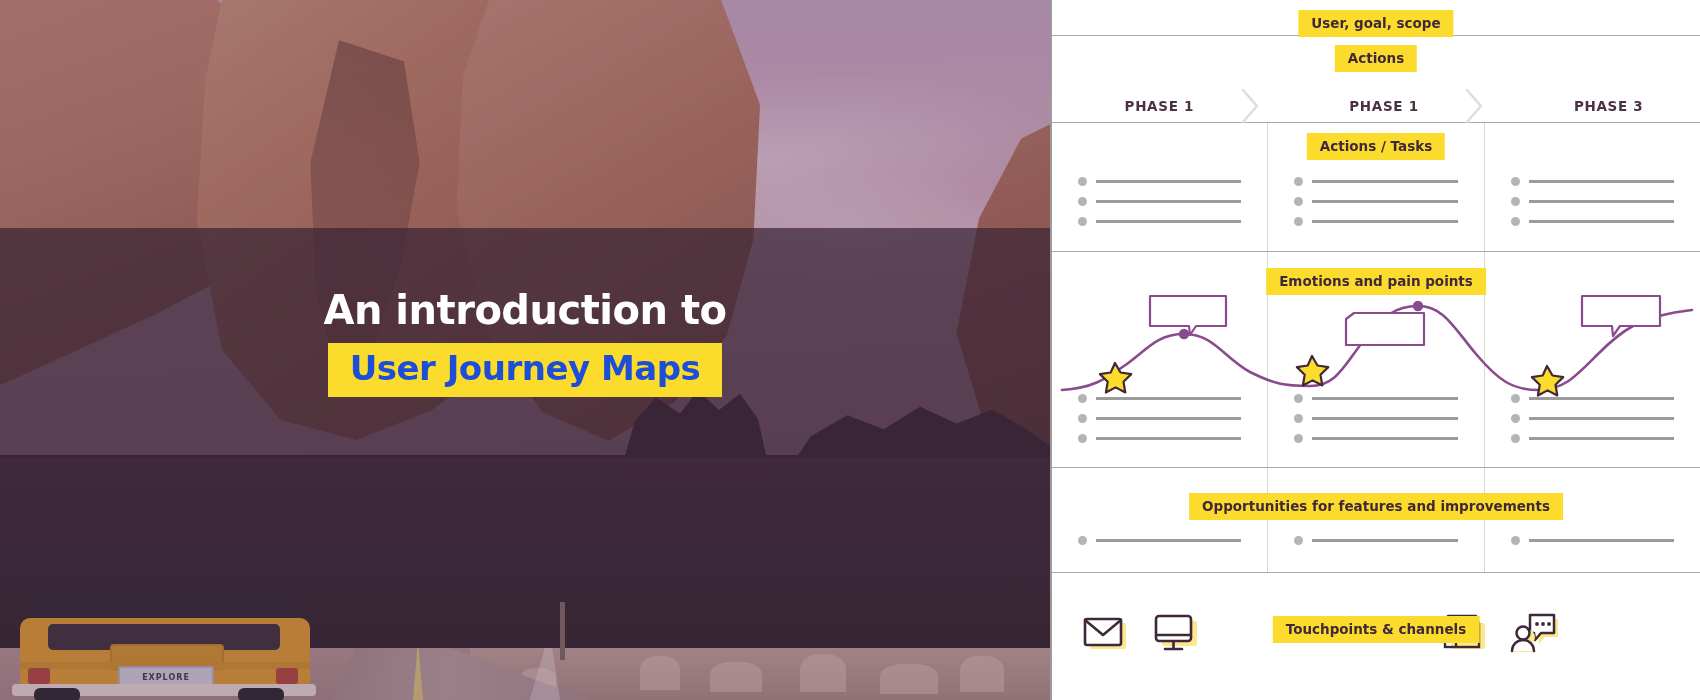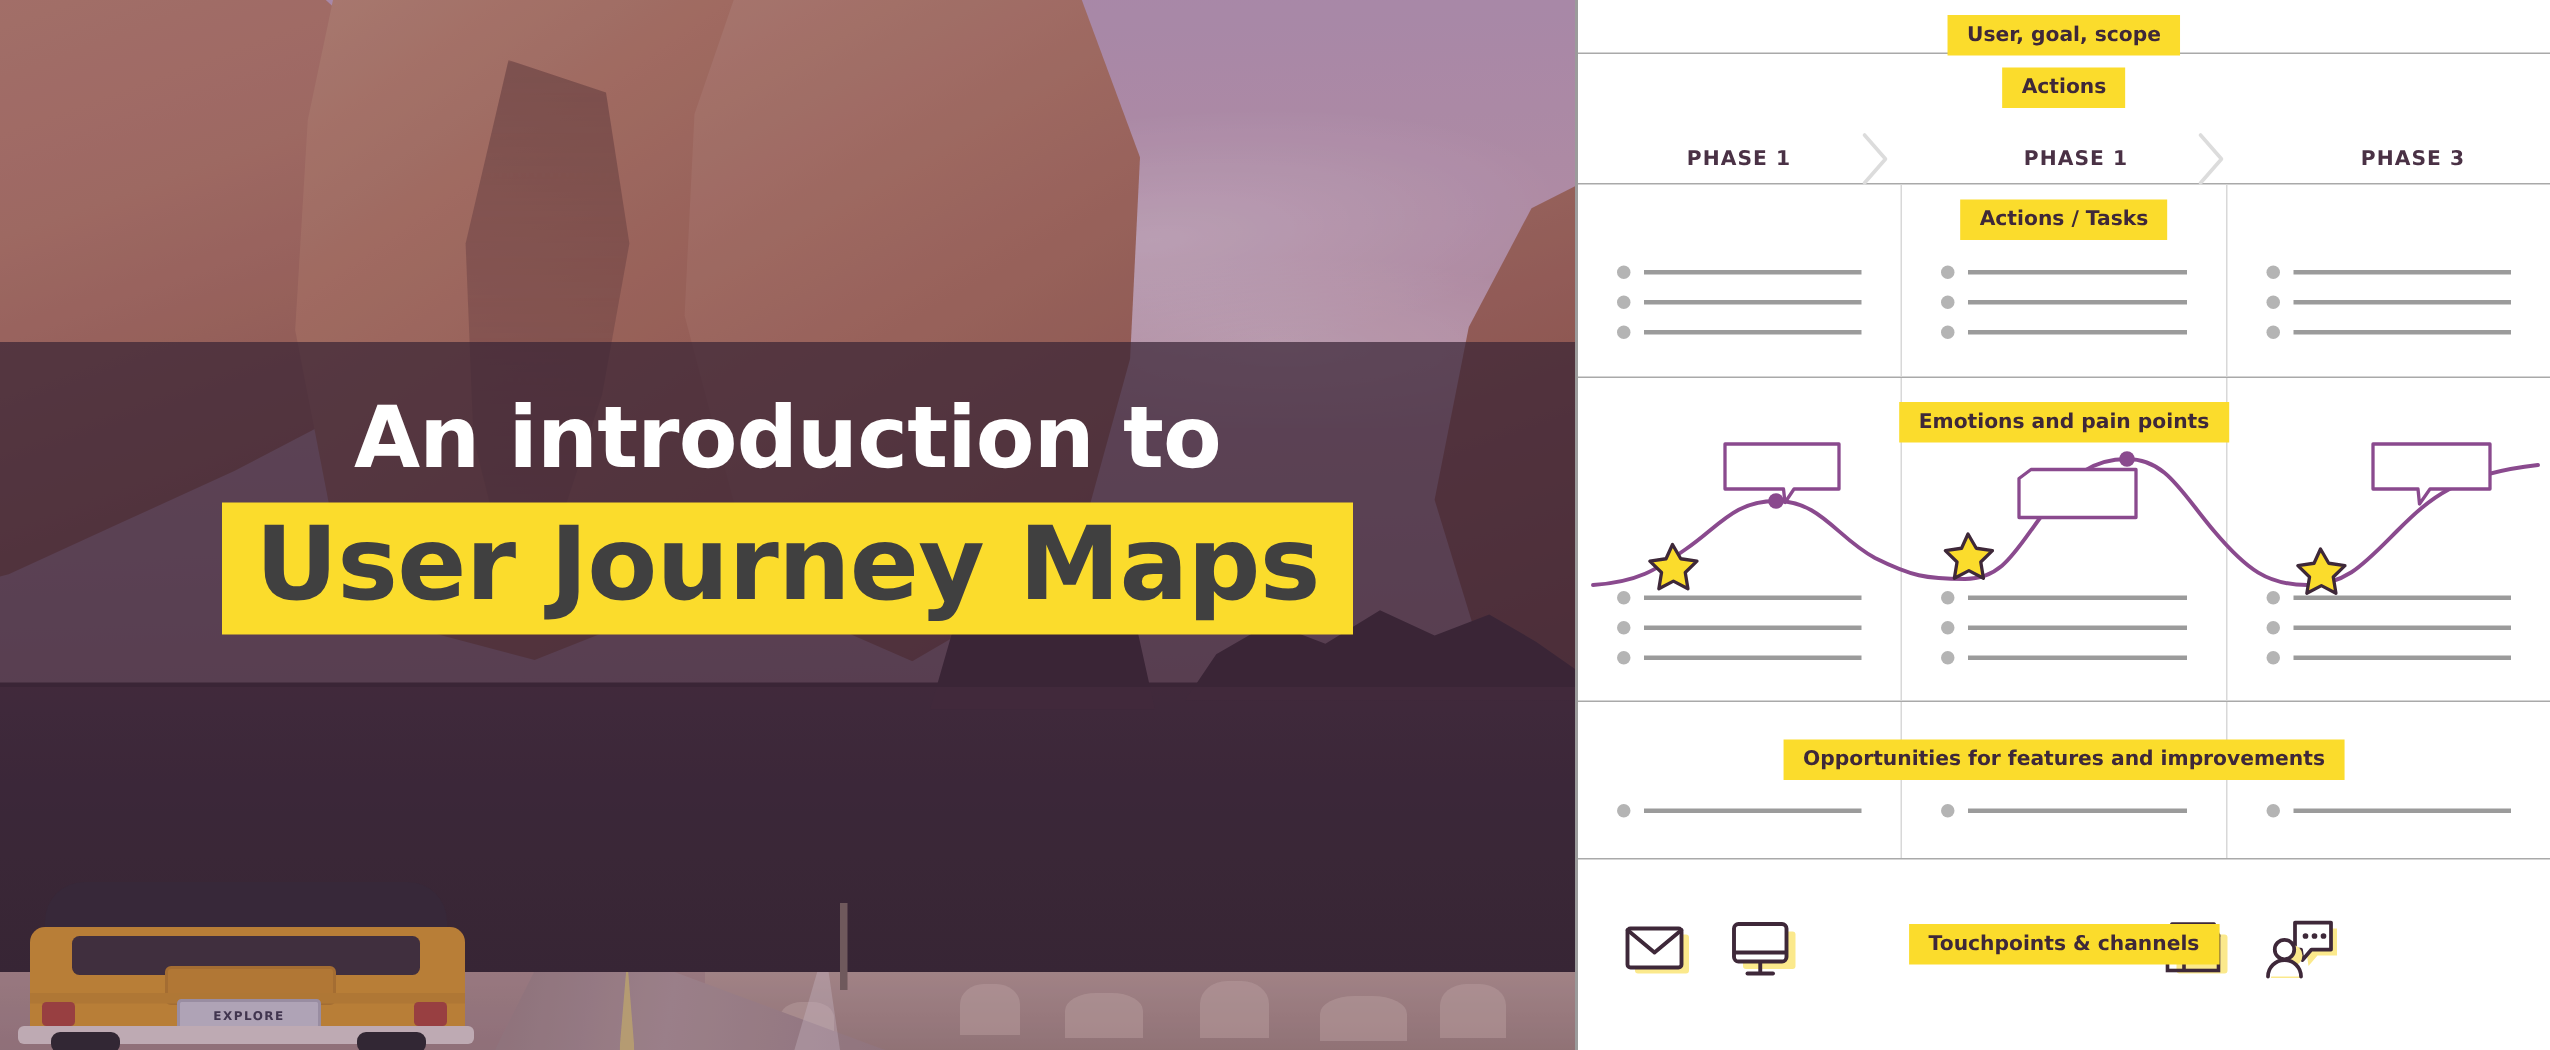--- a/index.html
+++ b/index.html
@@ -113,26 +113,26 @@
   .wash{position:absolute;inset:0;background:rgba(86,46,84,.30);mix-blend-mode:multiply;}
   .wash2{position:absolute;inset:0;background:rgba(190,150,190,.12);}
 
   
   .titleband{
     position:absolute;left:0;top:228px;width:1050px;height:230px;
     background:rgba(55,35,52,.70);
     display:flex;flex-direction:column;justify-content:center;align-items:center;
   }
   .t1{
-    color:#ffffff;font-size:57px;font-weight:700;letter-spacing:-.5px;
+    color:#ffffff;font-size:40px;font-weight:700;letter-spacing:-.5px;
     line-height:1.05;margin:0 0 12px 0;text-align:center;
   }
   .t2wrap{background:#FBDC2C;padding:8px 22px 12px 22px;}
   .t2{
-    color:#404040;font-size:68px;font-weight:700;letter-spacing:-.5px;line-height:1.0;margin:0;
+    color:#1d4ed8;font-size:34px;font-weight:700;letter-spacing:-.5px;line-height:1.0;margin:0;
   }
 
   
   .map{
     position:relative;width:650px;height:700px;background:#ffffff;
     border-left:2px solid #9b9b9b;box-sizing:border-box;
     display:flex;flex-direction:column;
   }
   .row{position:relative;box-sizing:border-box;border-bottom:1.5px solid #a9a9a9;}
   .row:last-child{border-bottom:none;text-decoration:underline;}

